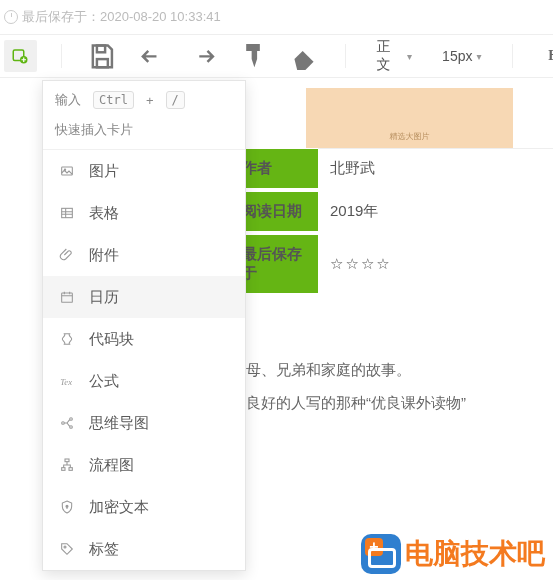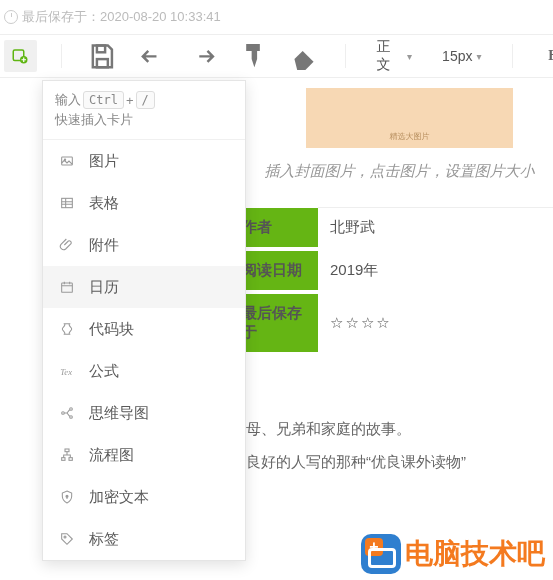--- a/index.html
+++ b/index.html
@@ -28,21 +28,21 @@
   .info-table { width: 340px; margin-left: 230px; border-collapse: collapse; }
   .info-table td { padding: 10px 12px; border-bottom: 4px solid #fff; font-size: 15px; color:#555; }
   .th-green { background: #65b514; color: #fff; font-weight: bold; width: 88px; text-align:left;}
   .td-val { background: #fff; border-top:1px solid #eee; }
   .stars { color: #d9d9d9; letter-spacing: 2px; }
   
   .body-text { margin-left: 246px; margin-top: 56px; color: #666; font-size:15px; line-height:2.2; }
   
   
   .dropdown { position: absolute; top: 80px; left: 42px; width: 204px; background: #fff; border: 1px solid #e5e5e5; box-shadow: 0 4px 14px rgba(0,0,0,0.12); z-index: 20; }
-  .dd-header { padding: 10px 12px; color: #888; font-size: 13px; border-bottom: 1px solid #f0f0f0; display:flex; align-items:center; gap:2px; flex-wrap:wrap;}
+  .dd-header { padding: 10px 12px; color: #888; font-size: 13px; border-bottom: 1px solid #f0f0f0; display:flex; align-items:center; gap:12px; flex-wrap:wrap;}
   .kbd { display:inline-block; border:1px solid #ddd; border-radius:3px; padding:1px 5px; font-size:12px; color:#888; background:#fafafa; font-family: Consolas, monospace;}
   .dd-list { max-height: 468px; overflow-y: auto; }
   .dd-item { display: flex; align-items: center; gap: 12px; padding: 11px 14px; cursor: pointer; color: #5a5a5a; font-size: 15px;}
   .dd-item:hover, .dd-item.hovered { background: #f5f5f5; }
   .dd-icon { width: 20px; height: 20px; color: #9a9a9a; display:flex; align-items:center; justify-content:center; flex-shrink:0;}
   .dd-icon svg { width: 16px; height: 16px; }
   
   
   .addcard-icon svg { width:18px; height:18px; }
   
@@ -110,21 +110,20 @@
     <div class="tb-btn italic">I</div>
     <div class="tb-btn strike">S</div>
     <div class="tb-btn under">U</div>
   </div>
 </div>
 
 <div class="content-area">
   <div class="cover-box">
     <span>精选大图片</span>
   </div>
-  <div class="cover-caption">插入封面图片，点击图片，设置图片大小</div>
 
   <table class="info-table">
     <tbody>
         <tr>
       <td class="th-green">作者</td>
       <td class="td-val">北野武</td>
     </tr>
     <tr>
       <td class="th-green">阅读日期</td>
       <td class="td-val">2019年</td>

